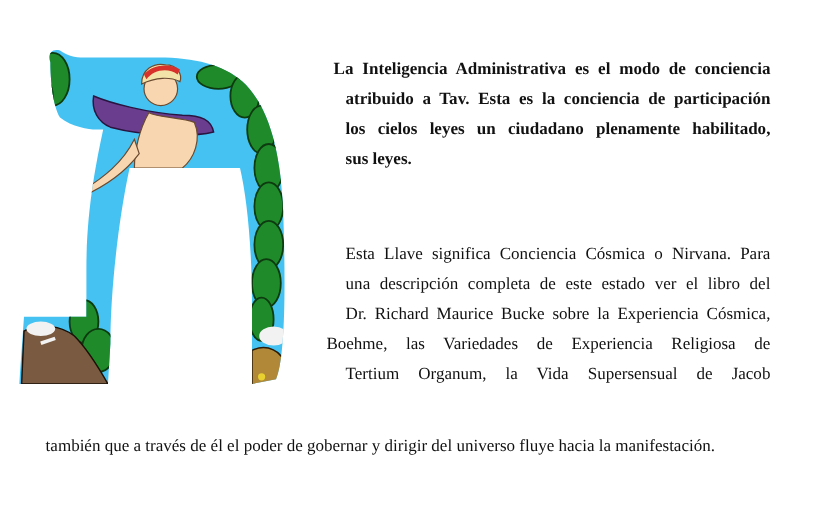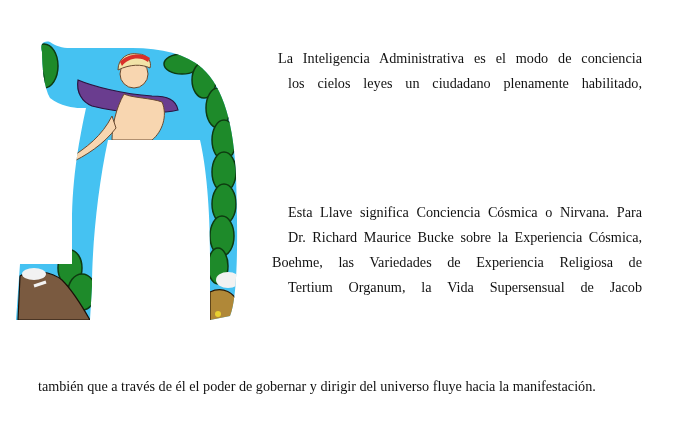--- a/index.html
+++ b/index.html
@@ -1,24 +1,24 @@
 <!DOCTYPE html>
 <html><head>
   <meta charset="utf-8">
   <style>
     html, body { margin: 0; padding: 0; background: #ffffff; }
     body { width: 691px; height: 421px; position: relative; overflow: hidden;
            font-family: "Liberation Serif", "DejaVu Serif", serif; color: #111; }
     .letter { position: absolute; left: 12px; top: 36px; width: 230px; height: 290px; }
     .text { position: absolute; font-size: 14.2px; line-height: 25px; }
-    .p1 { left: 278px; top: 46px; width: 364px; text-align: justify; text-align-last: left; }
+    .p1 { left: 278px; top: 46px; width: 364px; text-align: justify; text-align-last: left; font-weight: bold; }
     .p2 { left: 264px; top: 200px; width: 378px; text-align: justify; font-family: Liberation Serif, serif; }
     .line { display: block; text-align: justify; text-align-last: justify; white-space: nowrap; }
     .line.last { text-align-last: left; }
-    .tail { position: absolute; left: 38px; top: 374px; font-size: 14.2px; line-height: 25px; white-space: nowrap; text-align: right; }
+    .tail { position: absolute; left: 38px; top: 360px; font-size: 14.2px; line-height: 25px; white-space: nowrap; text-align: right; }
   </style>
 </head>
 <body>
 
 <div class="letter">
   <svg width="230" height="290" viewBox="0 0 230 290">
     <defs>
       <clipPath id="tav">
         <path d="M38 6 C30 4 28 10 30 16 C30 30 32 52 38 62 C48 70 62 72 68 72 L74 72
                  C68 100 60 140 60 188 L60 228 L8 228 L4 284 L78 284 L80 250 C80 210 86 150 96 104
@@ -63,23 +63,26 @@
 
       <ellipse cx="216" cy="244" rx="12" ry="8" fill="#f2f2f2"></ellipse>
       <path d="M198 256 C210 250 224 256 226 270 L222 286 L198 286 Z" fill="#b08838" stroke="#2a1a08" stroke-width="1.2"></path>
       <circle cx="206" cy="278" r="3" fill="#e8d030"></circle>
     </g>
   </svg>
 </div>
 
 <div class="text p1">
   <span class="line">La Inteligencia Administrativa es el modo de conciencia</span>
+  <span class="line" style="padding-left:10px">atribuido a Tav. Esta es la conciencia de participación</span>
   <span class="line" style="padding-left:10px">los cielos leyes un ciudadano plenamente habilitado,</span>
+  <span class="line last" style="padding-left:10px">sus leyes.</span>
 </div>
 
 <div class="text p2">
   <span class="line" style="padding-left:24px">Esta Llave significa Conciencia Cósmica o Nirvana. Para</span>
+  <span class="line" style="padding-left:24px">una descripción completa de este estado ver el libro del</span>
   <span class="line" style="padding-left:24px">Dr. Richard Maurice Bucke sobre la Experiencia Cósmica,</span>
   <span class="line" style="padding-left:8px">Boehme, las Variedades de Experiencia Religiosa de</span>
   <span class="line" style="padding-left:24px">Tertium Organum, la Vida Supersensual de Jacob</span>
 </div>
 
 <div class="tail">también que a través de él el poder de gobernar y dirigir del universo fluye hacia la manifestación.</div>
 
 </body></html>

